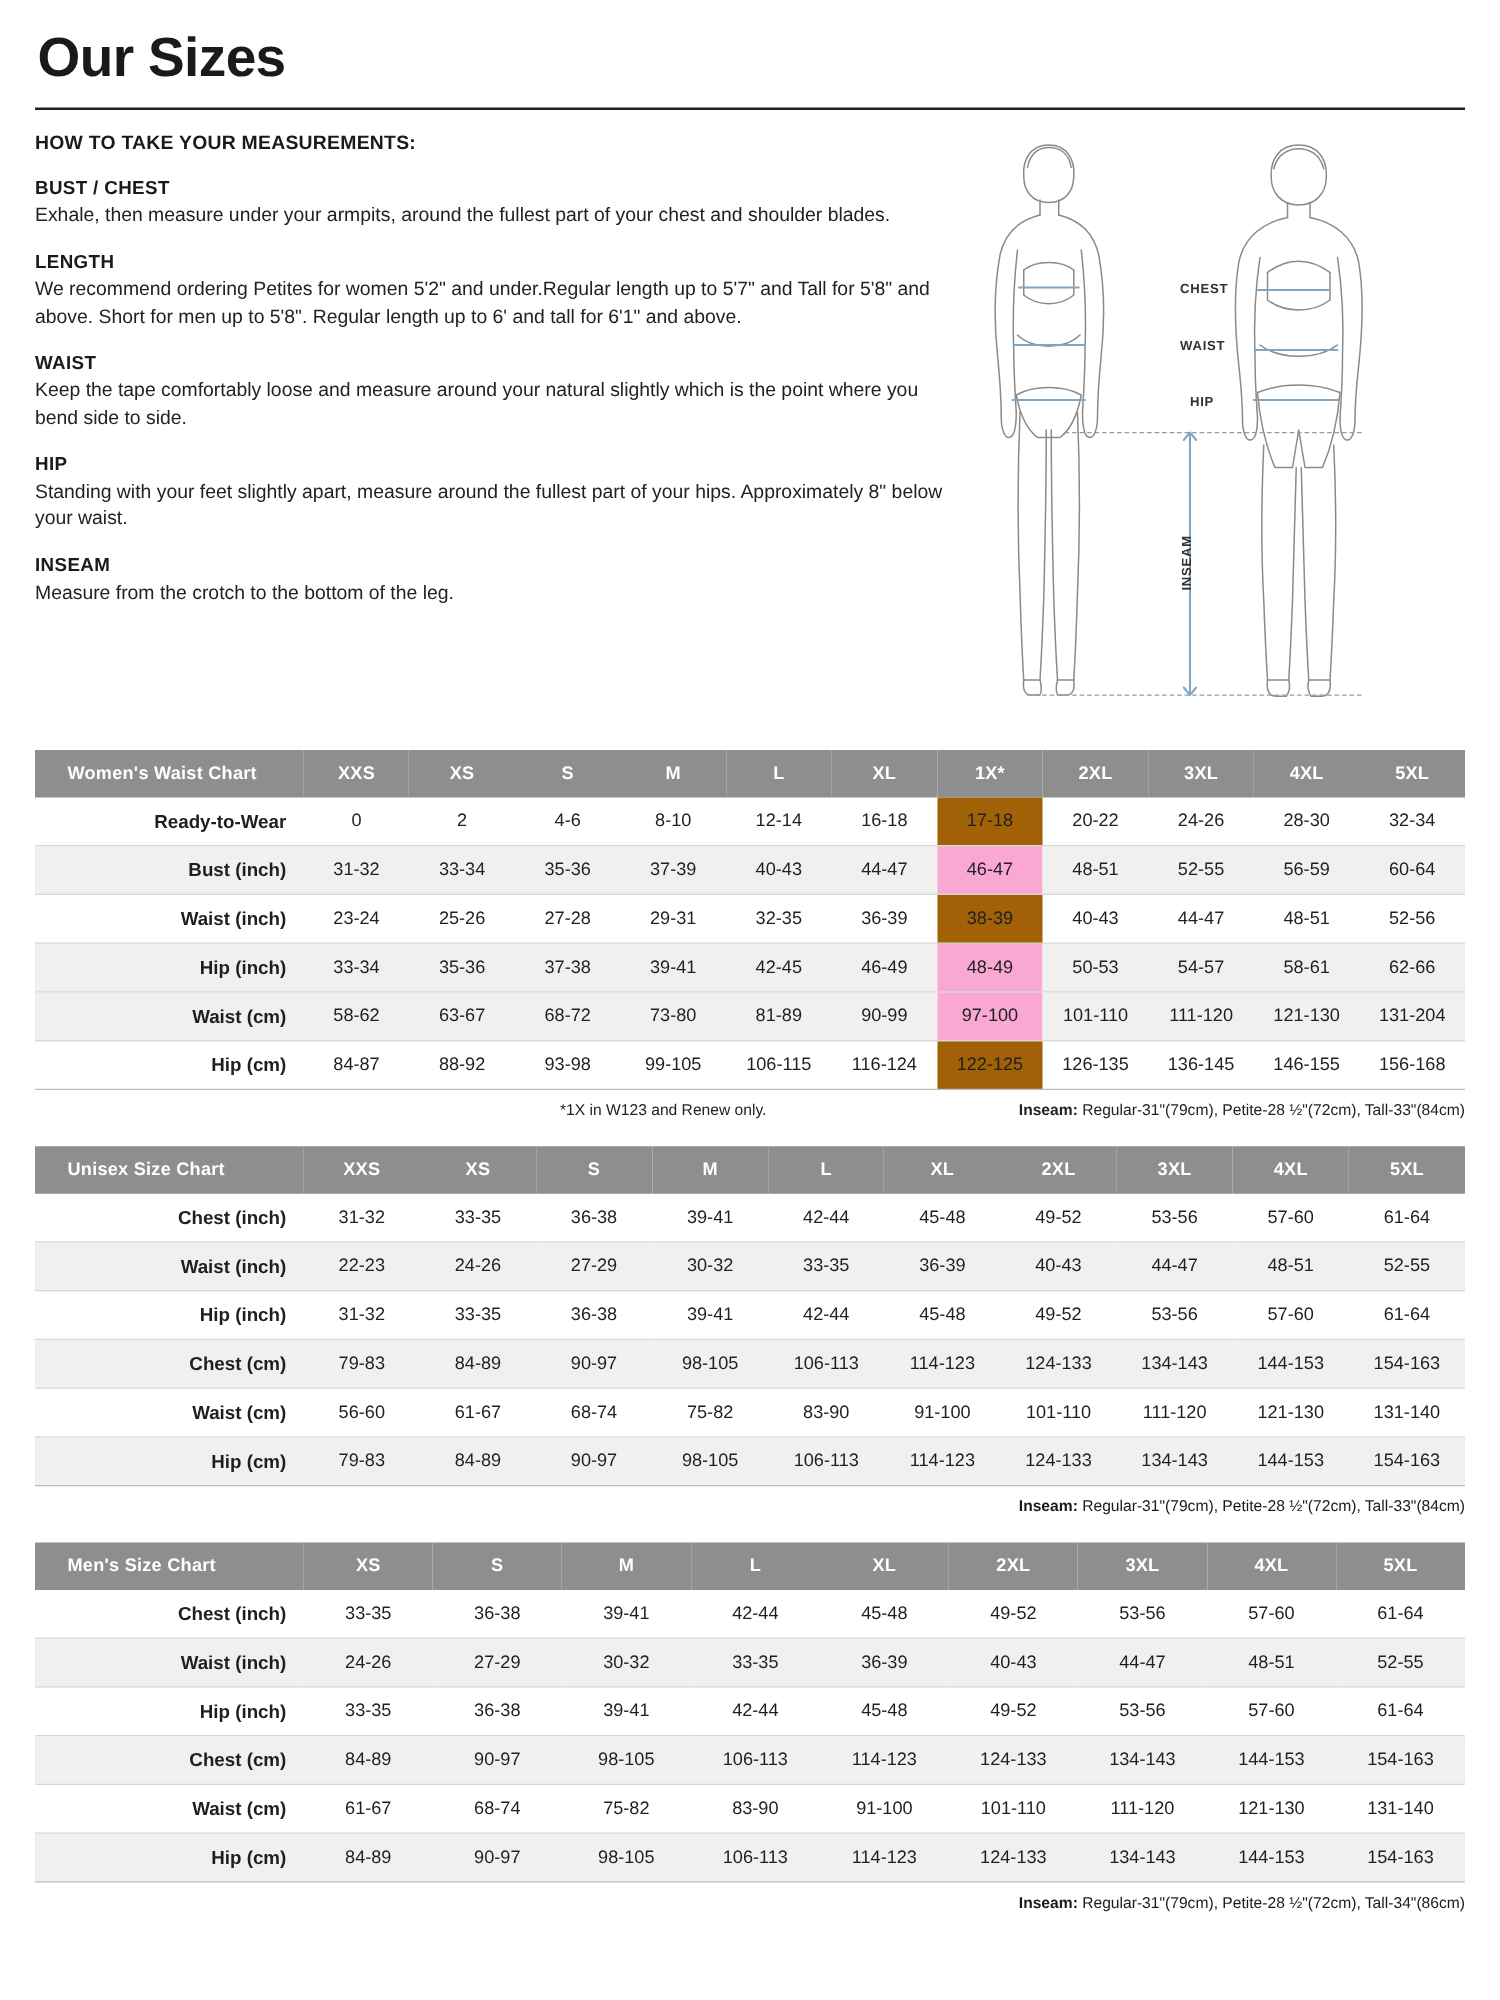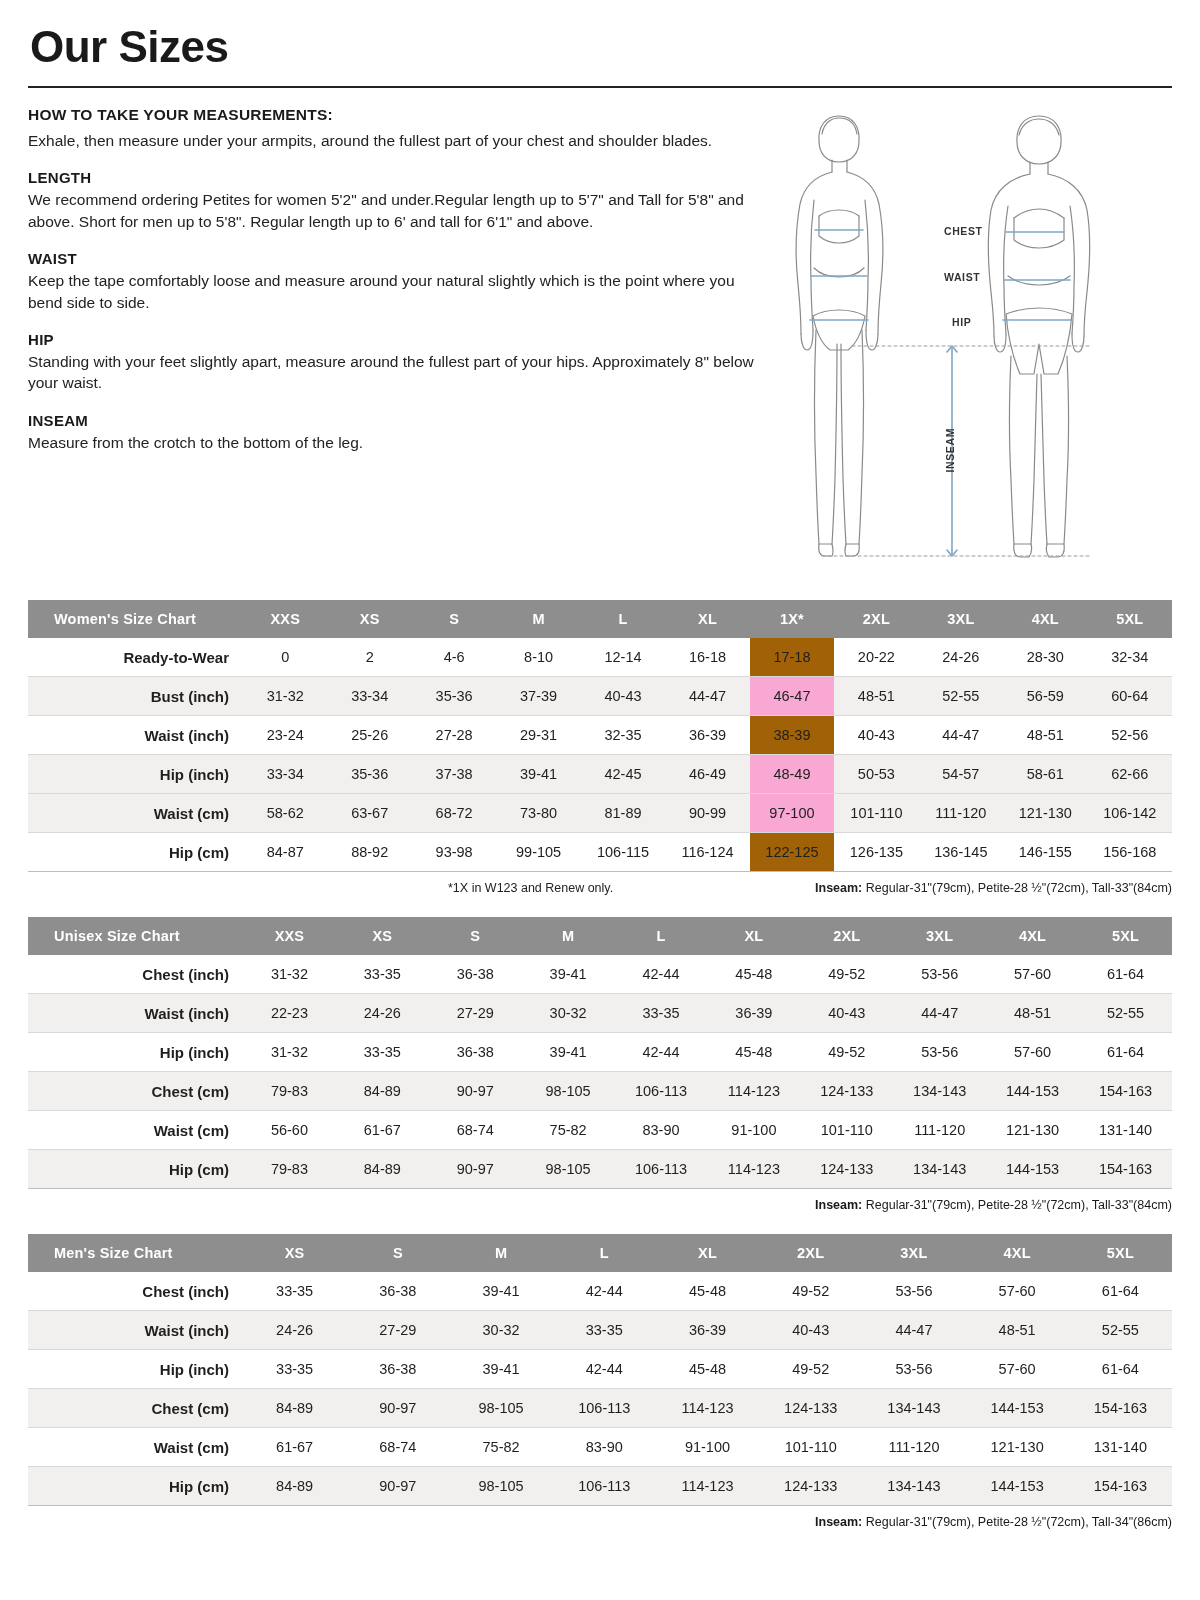--- a/index.html
+++ b/index.html
@@ -98,20 +98,21 @@
 <div class="page">
 
   <h1 class="title">Our Sizes</h1>
   <div class="rule"></div>
 
   <div class="content">
 
     <div class="measure-col">
       <div class="m-head">HOW TO TAKE YOUR MEASUREMENTS:</div>
 
+      <div class="m-sub">BUST / CHEST</div>
       <p class="m-body">Exhale, then measure under your armpits, around the fullest part of your chest and shoulder blades.</p>
 
       <div class="m-sub">LENGTH</div>
       <p class="m-body">We recommend ordering Petites for women 5'2" and under.Regular length up to 5'7" and Tall for 5'8" and above. Short for men up to 5'8". Regular length up to 6' and tall for 6'1" and above.</p>
 
       <div class="m-sub">WAIST</div>
       <p class="m-body">Keep the tape comfortably loose and measure around your natural slightly which is the point where you bend side to side.</p>
 
       <div class="m-sub">HIP</div>
       <p class="m-body">Standing with your feet slightly apart, measure around the fullest part of your hips. Approximately 8" below your waist.</p>
@@ -218,21 +219,21 @@
   </div>
 
   <div class="tbl-wrap">
     <table>
       <colgroup>
         <col style="width:215px">
         <col span="11">
       </colgroup>
       <thead>
         <tr id="w-head-row">
-            <th class="rowhead">Women's Size Chart</th>
+            <th class="rowhead">Women's Waist Chart</th>
             <th>XXS</th>
             <th>XS</th>
             <th>S</th>
             <th>M</th>
             <th>L</th>
             <th>XL</th>
             <th>1X*</th>
             <th>2XL</th>
             <th>3XL</th>
             <th>4XL</th>
@@ -301,21 +302,21 @@
             <td>58-62</td>
             <td>63-67</td>
             <td>68-72</td>
             <td>73-80</td>
             <td>81-89</td>
             <td>90-99</td>
             <td class="hl">97-100</td>
             <td>101-110</td>
             <td>111-120</td>
             <td>121-130</td>
-            <td>106-142</td>
+            <td>131-204</td>
           </tr>
           <tr>
             <td class="rowhead">Hip (cm)</td>
             <td>84-87</td>
             <td>88-92</td>
             <td>93-98</td>
             <td>99-105</td>
             <td>106-115</td>
             <td>116-124</td>
             <td class="hl">122-125</td>

